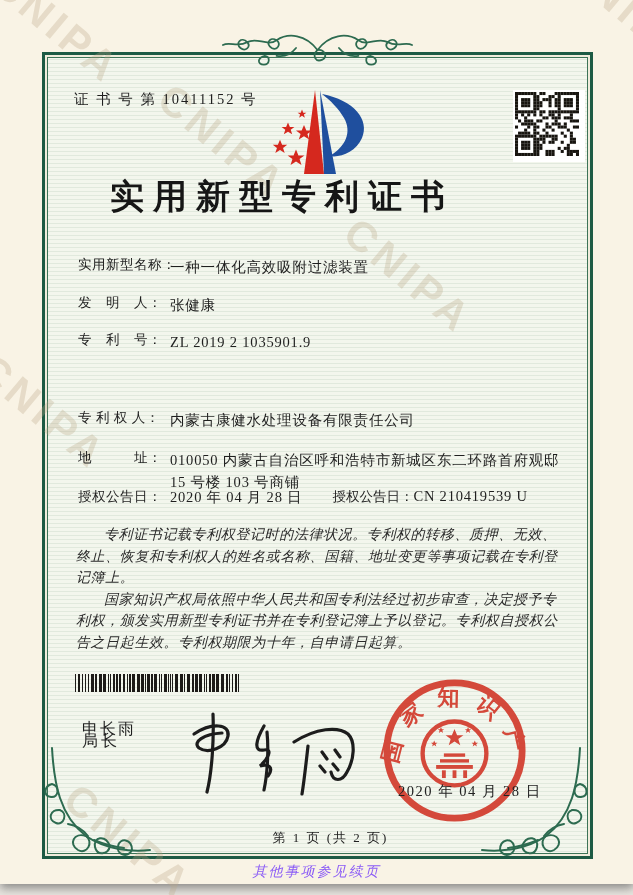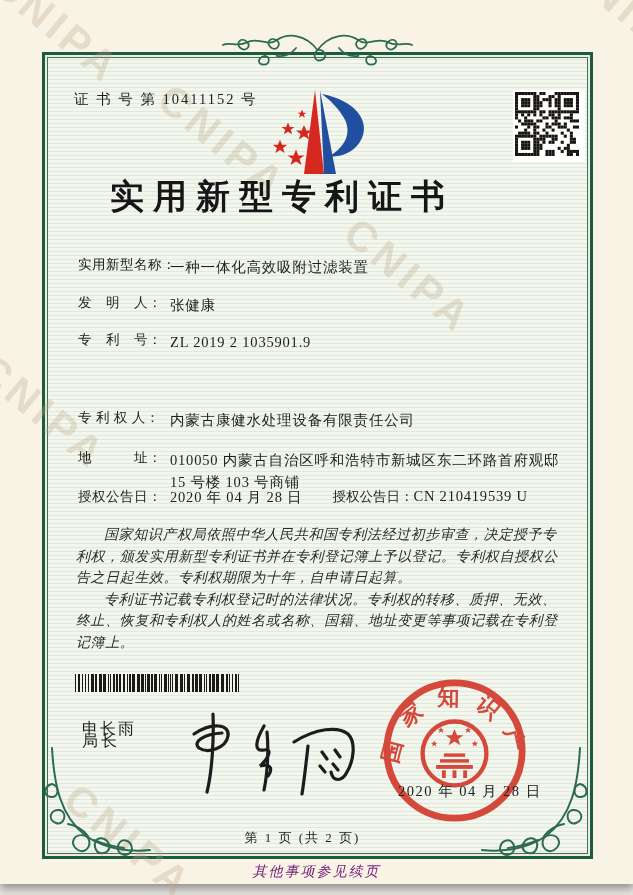--- a/index.html
+++ b/index.html
@@ -54,22 +54,22 @@
     font-size:14px;line-height:21.5px;font-style:italic;letter-spacing:.6px;color:#2a2a2a;
   }
   .paras p{margin:0;text-indent:2em;}
   .barcode{position:absolute;left:75px;top:674px;width:170px;height:18px;}
   .barcode svg{display:block;fill:#1c1a17;}
   .officer-role{position:absolute;left:82px;top:731px;font-size:16px;letter-spacing:3px;}
   .officer-name{position:absolute;left:82px;top:719px;font-size:16px;letter-spacing:2px;}
   .signature{position:absolute;left:168px;top:706px;width:190px;height:92px;}
   .seal{position:absolute;left:382px;top:678px;width:145px;height:145px;opacity:.92;}
   .seal-date{position:absolute;left:398px;top:782px;font-size:14.5px;letter-spacing:1.5px;color:#222;z-index:3;}
-  .page-info{position:absolute;left:30px;top:829px;width:545px;text-align:center;font-size:13px;letter-spacing:2px;}
-  .cont-note{position:absolute;left:0;top:863px;width:633px;text-align:center;font-size:14px;letter-spacing:2px;font-style:italic;color:#701a75;}
+  .page-info{position:absolute;left:58px;top:829px;width:545px;text-align:center;font-size:13px;letter-spacing:2px;}
+  .cont-note{position:absolute;left:0;top:863px;width:633px;text-align:center;font-size:14px;letter-spacing:2px;font-style:italic;color:#8b5cf6;}
   .orn{position:absolute;z-index:2;}
   .orn-top{left:220px;top:26px;width:195px;height:42px;}
   .orn-bl{left:44px;top:744px;width:110px;height:112px;}
   .orn-br{left:478px;top:744px;width:110px;height:112px;transform:scaleX(-1);}
   svg{overflow:visible}
 </style>
 </head>
 <body>
 
 <div class="page">
@@ -406,22 +406,22 @@
     <div class="frow r6">
       <span class="lbl">授权公告日：</span>
       <span style="letter-spacing:.8px;">2020 年 04 月 28 日</span>
       <span class="grant2">
         <span class="lbl2">授权公告日：</span>
         <span style="letter-spacing:.8px;">CN 210419539 U</span>
       </span>
     </div>
 
     <div class="paras">
+      <p>专利证书记载专利权登记时的法律状况。专利权的转移、质押、无效、终止、恢复和专利权人的姓名或名称、国籍、地址变更等事项记载在专利登记簿上。</p>
       <p>国家知识产权局依照中华人民共和国专利法经过初步审查，决定授予专利权，颁发实用新型专利证书并在专利登记簿上予以登记。专利权自授权公告之日起生效。专利权期限为十年，自申请日起算。</p>
-      <p>专利证书记载专利权登记时的法律状况。专利权的转移、质押、无效、终止、恢复和专利权人的姓名或名称、国籍、地址变更等事项记载在专利登记簿上。</p>
     </div>
 
     <div class="barcode">
       <svg id="barsvg" viewBox="0 0 170 18" width="170" height="18">
           <rect x="0" y="0" width="1" height="18"></rect>
           <rect x="3" y="0" width="2" height="18"></rect>
           <rect x="7" y="0" width="1" height="18"></rect>
           <rect x="10" y="0" width="1" height="18"></rect>
           <rect x="13" y="0" width="1" height="18"></rect>
           <rect x="16" y="0" width="3" height="18"></rect>

